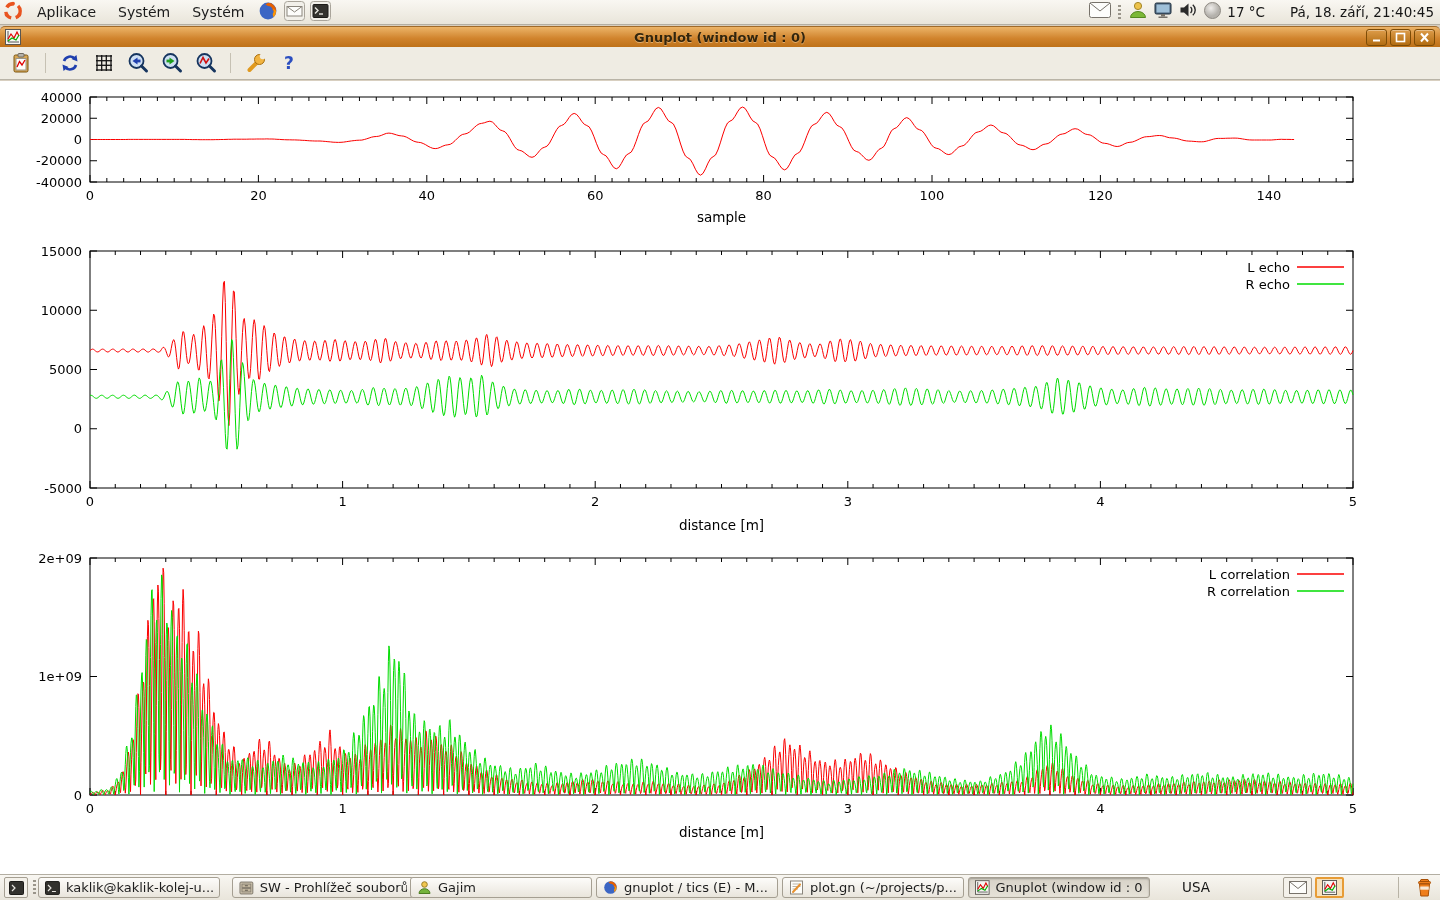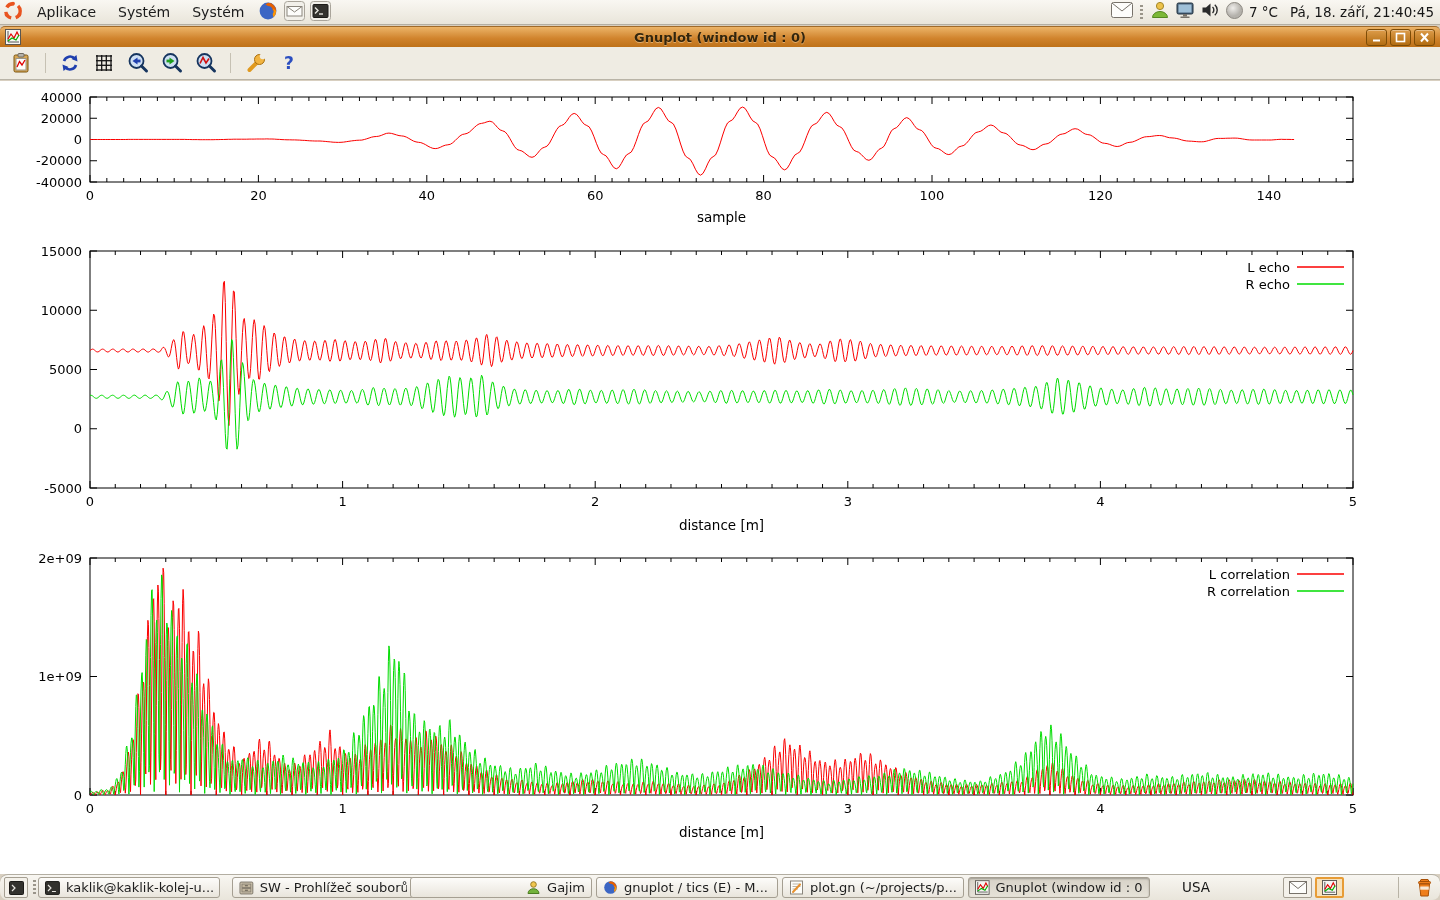--- a/index.html
+++ b/index.html
@@ -31,21 +31,21 @@
            box-shadow:inset 0 1px 0 rgba(255,255,255,.35);}
   #toolbar{position:absolute;left:0;top:22px;right:0;height:33px;background:#efece3;
            border-bottom:1px solid #b9b4a7;display:flex;align-items:center;padding-left:8px;gap:8px;box-sizing:border-box;}
   .tbtn{width:26px;height:26px;display:flex;align-items:center;justify-content:center;border-radius:3px;}
   .tsep{width:1px;height:20px;background:#c6c1b3;margin:0 3px;}
   #plot-canvas{position:absolute;left:0;top:56px;right:0;height:793px;background:#ffffff;}
   #plots{position:absolute;left:0;top:0;}
 
   
   #taskbar{position:absolute;left:0;top:874px;width:1440px;height:26px;box-sizing:border-box;
-           background:linear-gradient(#f8f6f1,#e9e5db);border-top:1px solid #b3aea2;border-radius:8px;}
+           background:linear-gradient(#f8f6f1,#e9e5db);border-top:1px solid #b3aea2;}
   .task-btn{position:absolute;top:2px;height:21px;width:182px;box-sizing:border-box;
             border:1px solid #a59f92;border-radius:3px;background:linear-gradient(#fdfcfa,#e9e5dc);
             display:flex;align-items:center;gap:6px;padding:0 6px;font-size:13px;color:#1d1d1d;
             overflow:hidden;white-space:nowrap;}
   .task-btn.active{background:linear-gradient(#d7d2c7,#e6e2d8);box-shadow:inset 0 1px 2px rgba(0,0,0,.28);}
   .task-label{overflow:hidden;text-overflow:clip;white-space:nowrap;}
   .tray-frame{position:absolute;top:2px;width:29px;height:21px;box-sizing:border-box;border:1px solid #a59f92;
               border-radius:2px;background:#f4f1ea;display:flex;align-items:center;justify-content:center;}
   .tray-frame.hl{border:2px solid #e79c36;background:#f7e2bd;}
   .vsep{position:absolute;top:2px;width:1px;height:21px;background:#b8b3a6;}
@@ -124,22 +124,22 @@
         <svg width="19" height="19" viewBox="0 0 19 19">
           <defs>
               <radialGradient id="orb" cx="40%" cy="35%">
                 <stop offset="0%" stop-color="#efedea"></stop>
                 <stop offset="100%" stop-color="#b4b1ab"></stop>
               </radialGradient>
             </defs>
           <circle cx="9.5" cy="9.5" r="8" fill="url(#orb)" stroke="#8f8b84"></circle>
         </svg>
       </span>
-      <span class="panel-text">7 °C</span>
-      <span class="panel-text" style="margin-left:7px;">Pá, 18. září, 21:40:45</span>
+      <span class="panel-text">17 °C</span>
+      <span class="panel-text" style="margin-left:20px;">Pá, 18. září, 21:40:45</span>
     </div>
   </div>
 
   <div id="gnuplot-window">
     <div id="titlebar">
       <span id="title-icon">
         <svg width="16" height="16" viewBox="0 0 16 16">
           <rect x="0.5" y="0.5" width="15" height="15" fill="#f6f5f1" stroke="#5a5650"></rect>
           <line x1="3" y1="2" x2="3" y2="13" stroke="#555" stroke-width="1"></line>
           <line x1="3" y1="13" x2="14" y2="13" stroke="#555" stroke-width="1"></line>
@@ -705,21 +705,21 @@
       <svg width="15" height="14" viewBox="0 0 15 14">
           <rect x="1" y="1" width="13" height="12" rx="1" fill="#d5cab4" stroke="#7a7468"></rect>
           <rect x="3" y="3" width="9" height="3.5" fill="#c2b69e" stroke="#8a8274"></rect>
           <rect x="3" y="7.5" width="9" height="3.5" fill="#c2b69e" stroke="#8a8274"></rect>
           <line x1="6" y1="4.7" x2="9" y2="4.7" stroke="#5f594e" stroke-width="1.1"></line>
           <line x1="6" y1="9.2" x2="9" y2="9.2" stroke="#5f594e" stroke-width="1.1"></line>
         </svg>
       <span class="task-label">SW - Prohlížeč souborů</span>
     </span>
 
-    <span class="task-btn" style="left:410px;justify-content:flex-end;">
+    <span class="task-btn" style="left:410px;">
       <svg width="15" height="15" viewBox="0 0 15 15">
           <circle cx="7.5" cy="4.5" r="2.8" fill="#f0c64f" stroke="#9a7d2a"></circle>
           <path d="M2,13.5 a5.5,4.8 0 0 1 11,0 z" fill="#74b33c" stroke="#4d7d22"></path>
         </svg>
       <span class="task-label">Gajim</span>
     </span>
 
     <span class="task-btn" style="left:596px;">
       <svg width="15" height="15" viewBox="0 0 20 20">
           <circle cx="10" cy="10" r="8.4" fill="#3c66c4"></circle>

